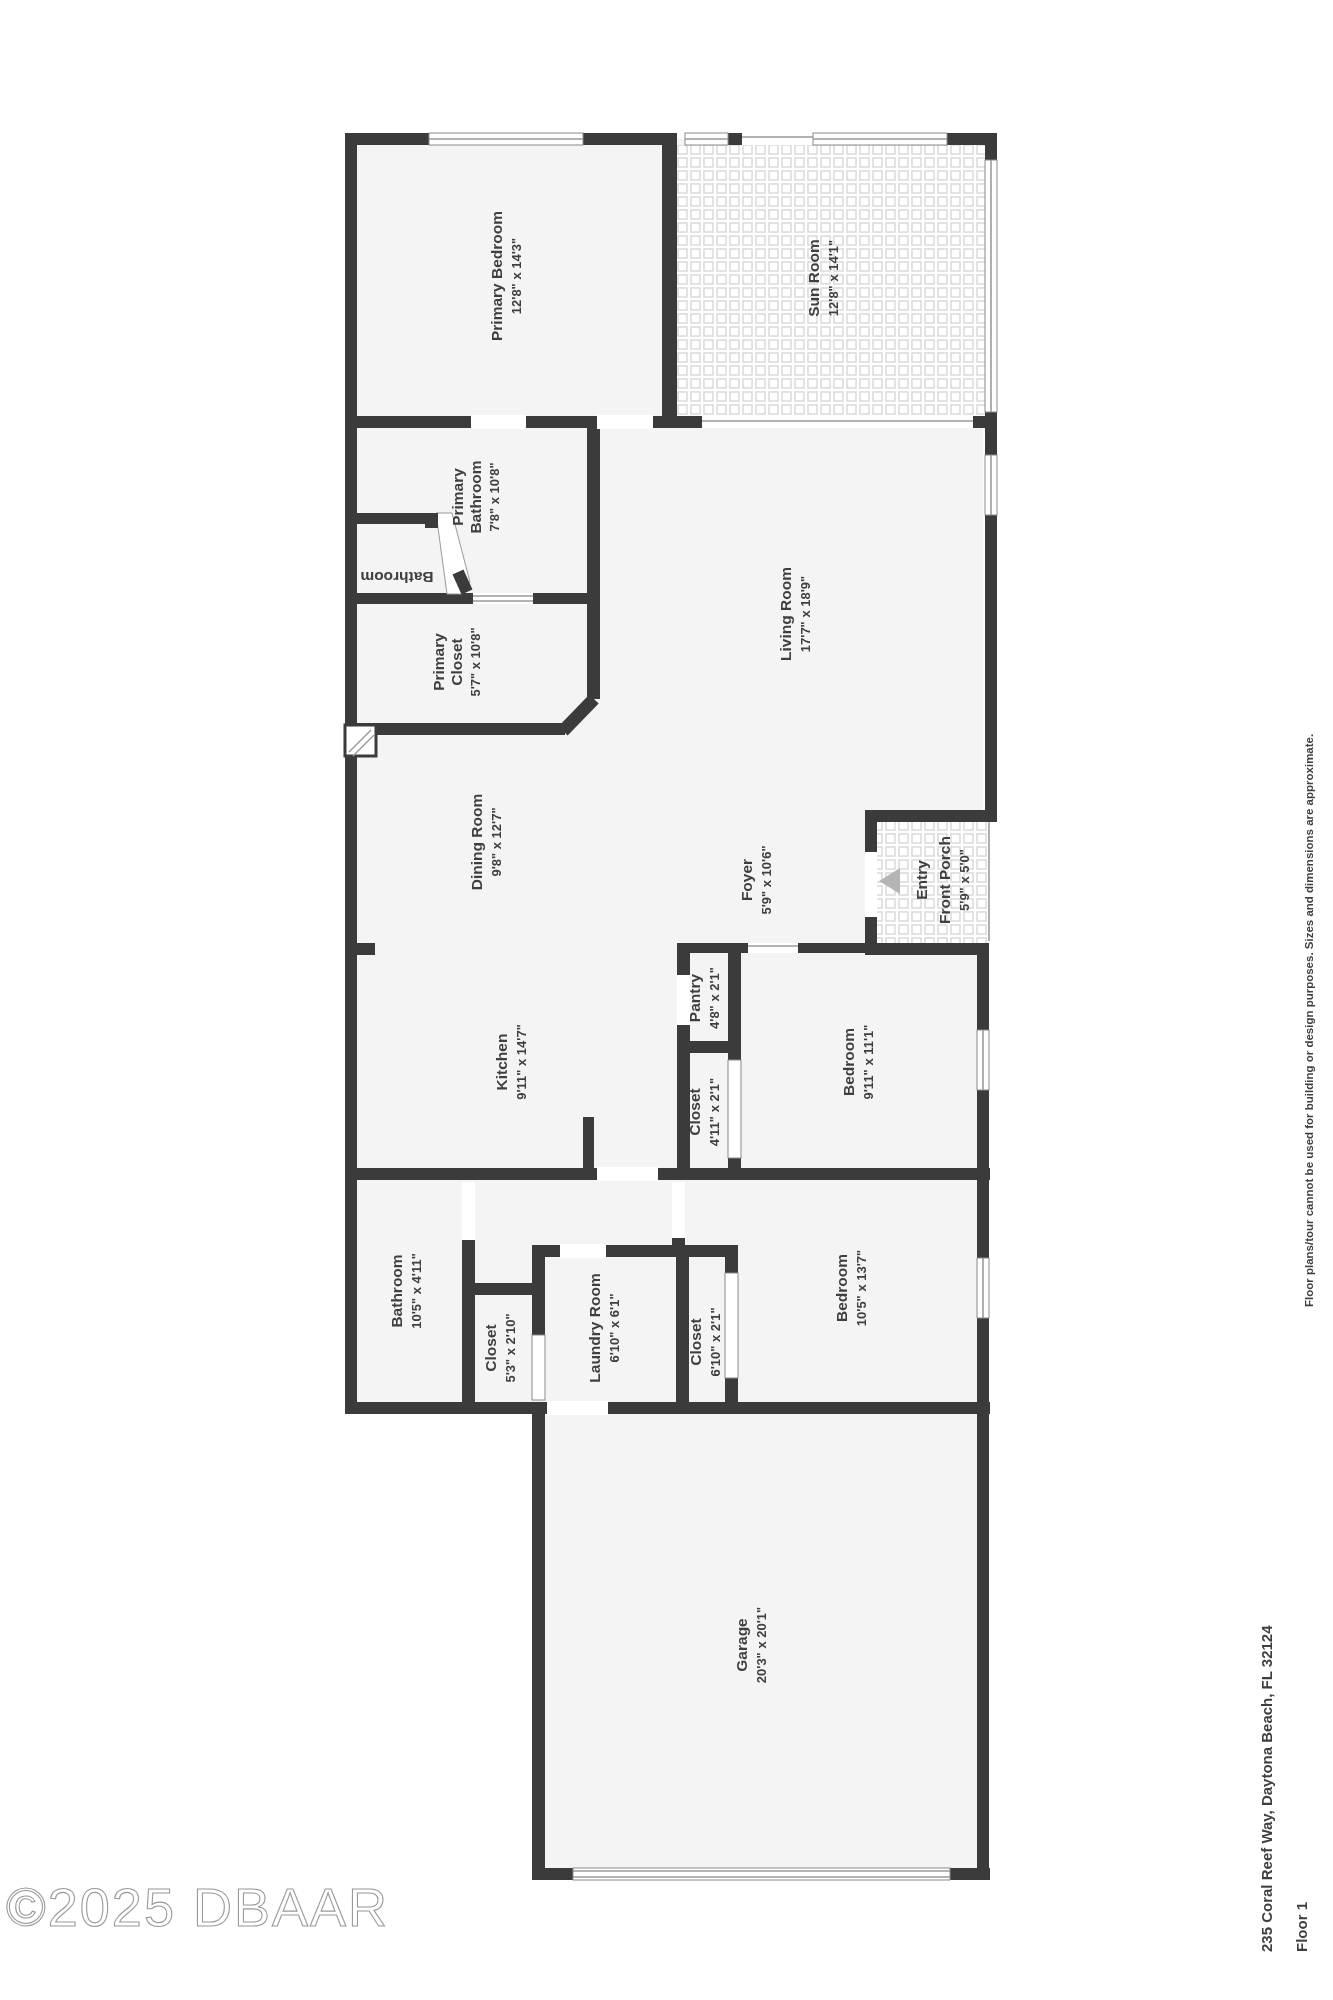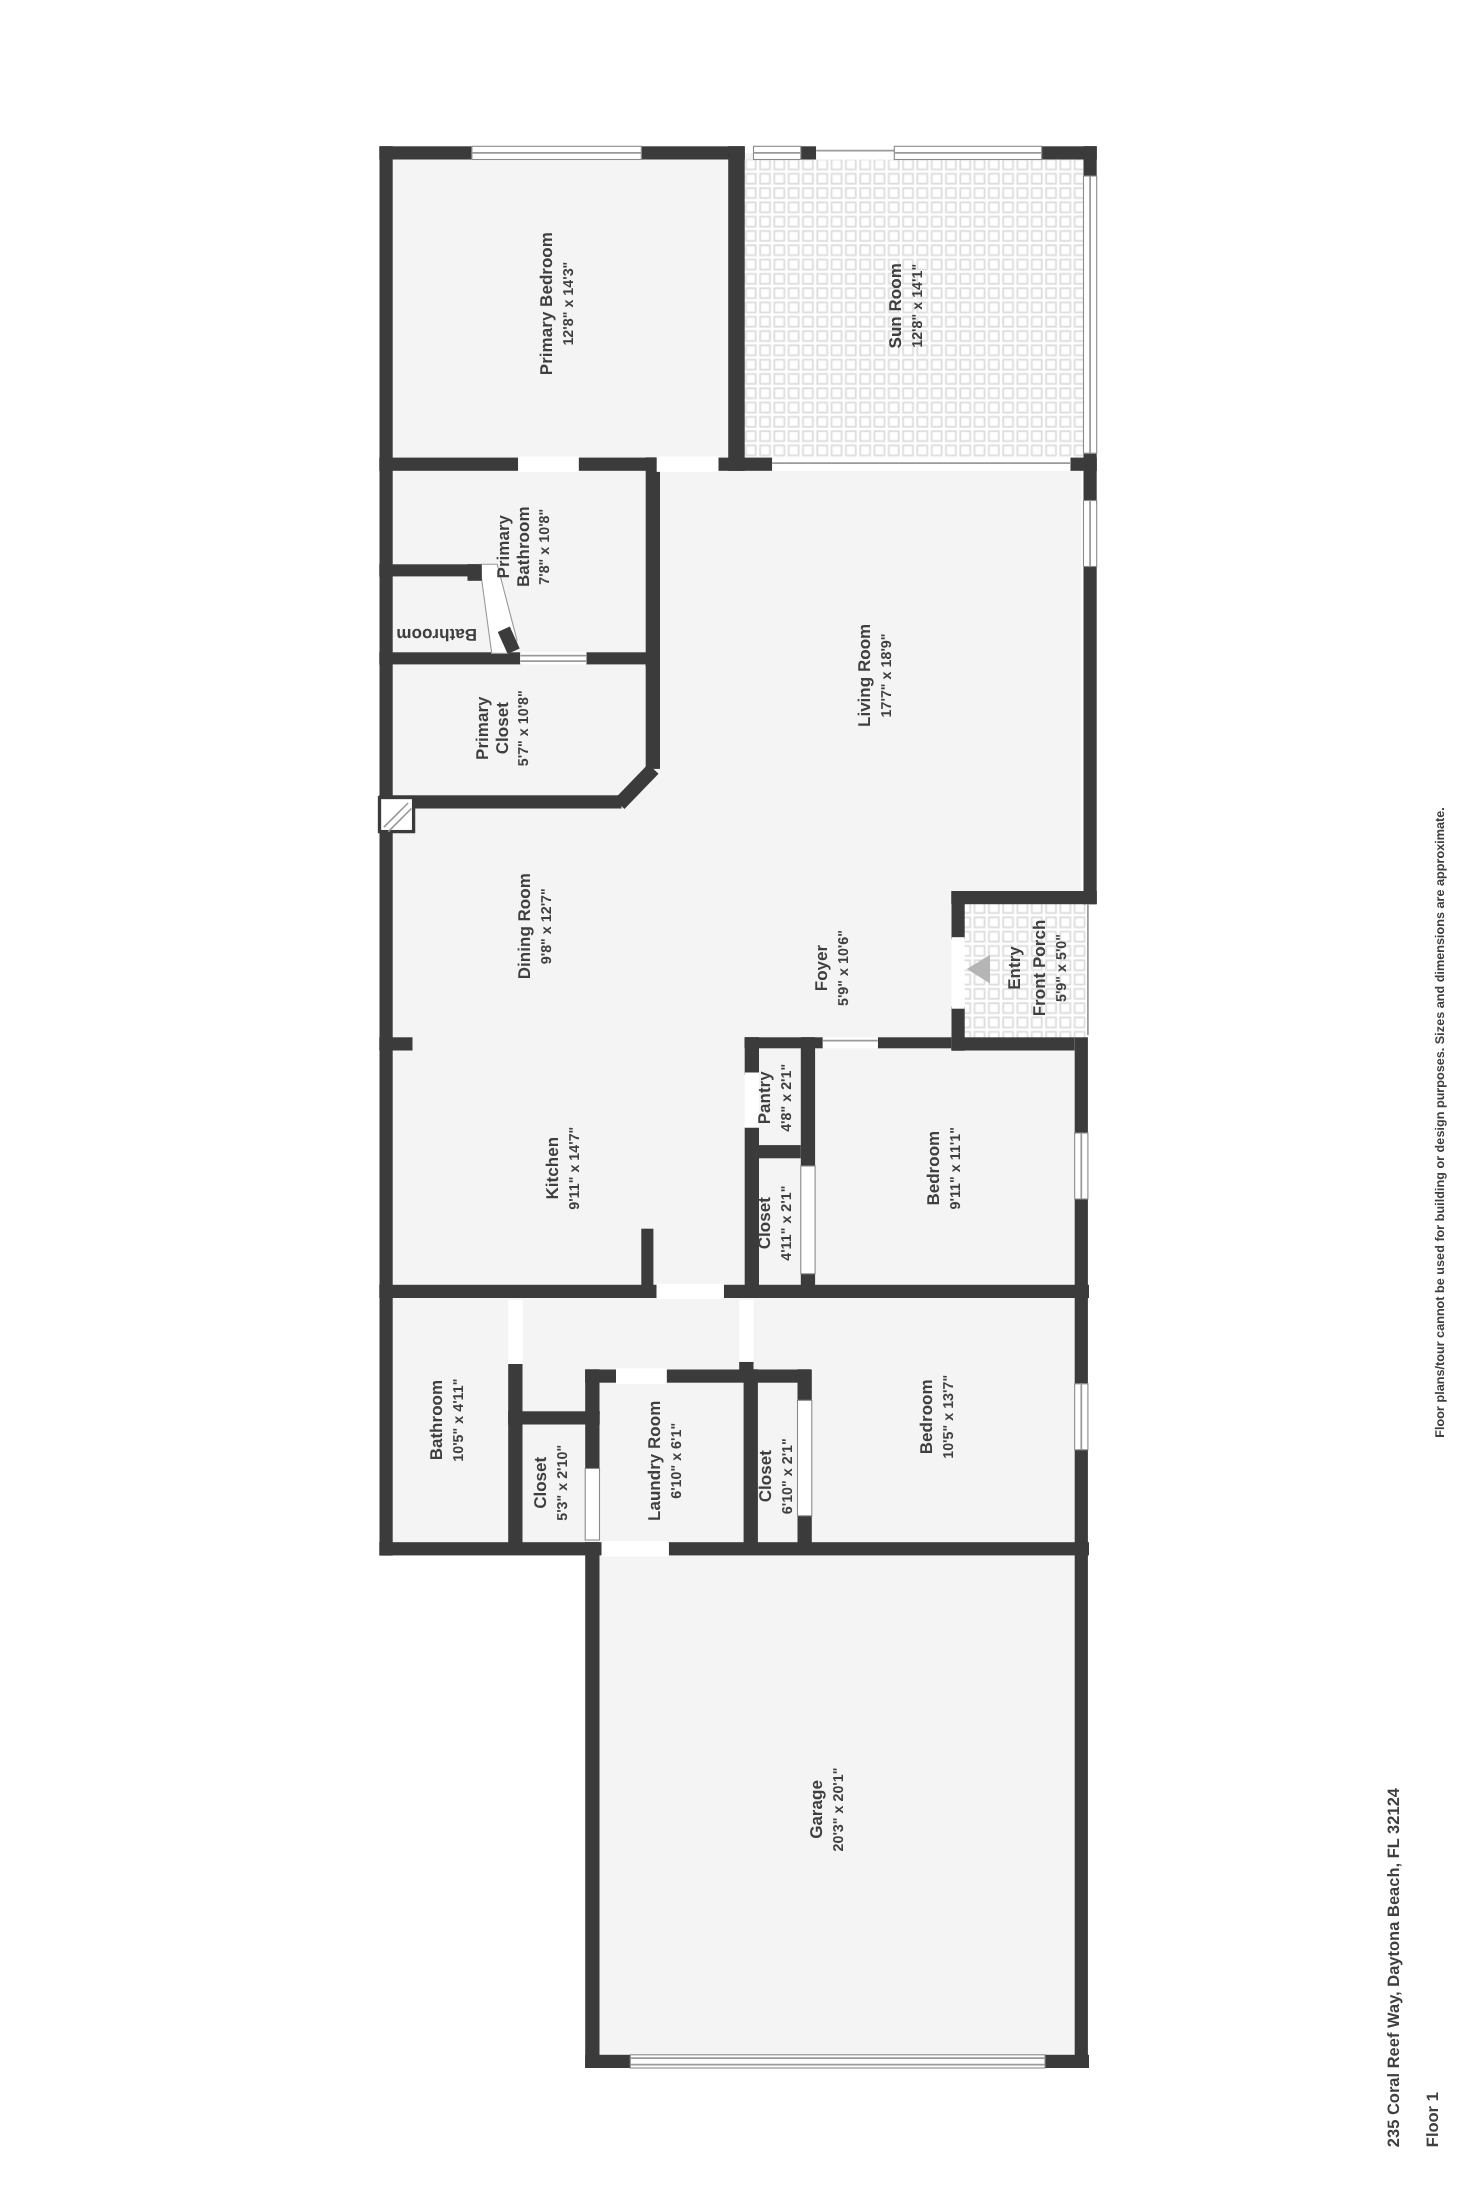--- a/index.html
+++ b/index.html
@@ -235,13 +235,14 @@
     </g>
   </g>
 
   <g>
     <text class="disclaimer" transform="translate(1313,1307) rotate(-90)">Floor plans/tour cannot be used for building or design purposes. Sizes and dimensions are approximate.</text>
     <text class="sidetext" transform="translate(1272,1952) rotate(-90)">235 Coral Reef Way, Daytona Beach, FL 32124</text>
     <text class="sidetext" transform="translate(1307,1952) rotate(-90)">Floor 1</text>
   </g>
 </svg>
 
+<div class="watermark">©2025 DBAAR</div>
 </div>
 
 </body></html>

